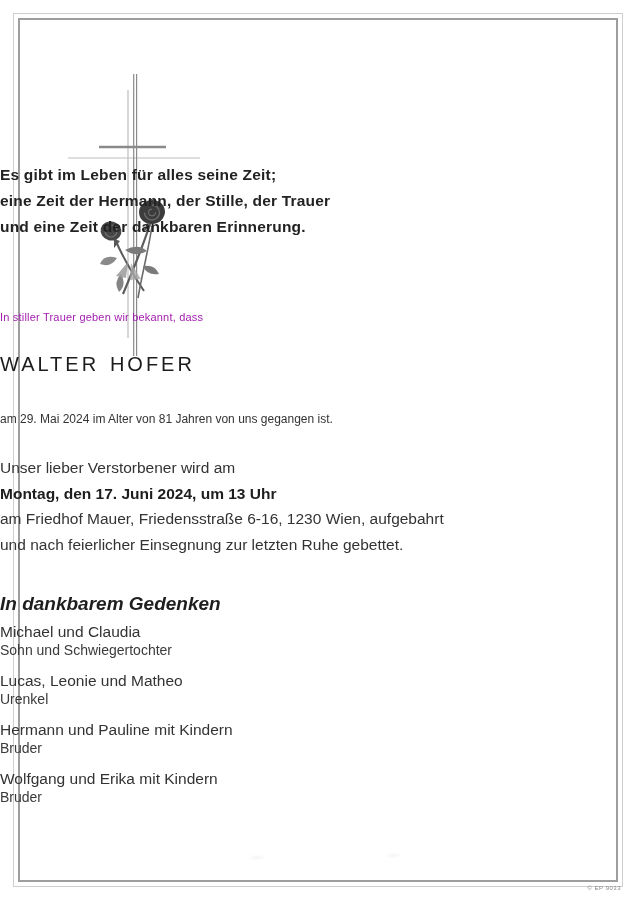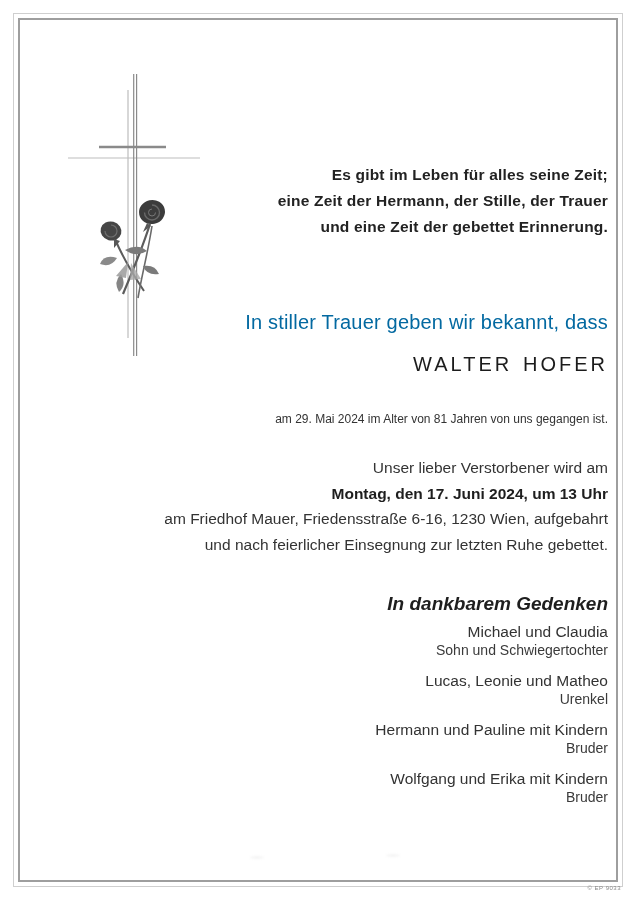--- a/index.html
+++ b/index.html
@@ -2,23 +2,23 @@
 <html><head>
 <meta charset="utf-8">
 <style>
   html,body{margin:0;padding:0;}
   body{
     width:636px;height:900px;position:relative;background:#ffffff;
     font-family:"Liberation Sans", sans-serif;color:#2e2e2e;overflow:hidden;
   }
   .frame-outer{position:absolute;inset:13px;border:1px solid #cfcfcf;pointer-events:none;}
   .frame-inner{position:absolute;inset:18px;border:2px solid #9e9e9e;pointer-events:none;}
-  .txt{position:absolute;left:8px;width:600px;text-align:right;}
+  .txt{position:absolute;left:0;width:600px;text-align:left;}
   .opening{top:162px;font-size:15.5px;font-weight:700;line-height:26px;color:#222;letter-spacing:.2px;}
-  .announcement{top:311px;font-size:20px;color:#0369a1;letter-spacing:.2px;}
+  .announcement{top:311px;font-size:11px;color:#a21caf;letter-spacing:.2px;}
   .deceased-name{top:346px;font-size:28px;font-weight:400;color:#1c1c1c;
     font-variant:small-caps;text-transform:lowercase;letter-spacing:3px;}
   .death-line{top:412px;font-size:12px;color:#333;}
   .service{top:455px;font-size:15.5px;line-height:25.5px;color:#333;}
   .service .bold{font-weight:700;color:#1e1e1e;}
   .remembrance{top:593px;font-size:19px;font-weight:700;color:#1e1e1e;font-style:italic;}
   .mourners{top:622px;}
   .mourner-group{margin-bottom:11px;}
   .mourner-names{font-size:15.5px;line-height:19px;color:#333;}
   .mourner-relation{font-size:14px;line-height:19px;color:#3a3a3a;}
@@ -61,21 +61,21 @@
   <ellipse cx="56" cy="171" rx="10.5" ry="9.5" fill="#464646" transform="rotate(15 56 171)"></ellipse>
   <path d="M56 165 a6 6 0 1 1 -6 6" stroke="#6f6f6f" stroke-width="1.2" fill="none"></path>
 
   <path d="M92 163 l -4 9 l 8 -6 Z" fill="#575757"></path>
   <path d="M59 179 l 0 9 l 6 -7 Z" fill="#575757"></path>
 </svg>
 
 <div class="txt opening">
   <div>Es gibt im Leben für alles seine Zeit;</div>
   <div>eine Zeit der Hermann, der Stille, der Trauer</div>
-  <div>und eine Zeit der gebettet Erinnerung.</div>
+  <div>und eine Zeit der dankbaren Erinnerung.</div>
 </div>
 
 <div class="txt announcement">In stiller Trauer geben wir bekannt, dass</div>
 
 <div class="txt deceased-name">Walter Hofer</div>
 
 <div class="txt death-line">am 29. Mai 2024 im Alter von 81 Jahren von uns gegangen ist.</div>
 
 <div class="txt service">
   <div>Unser lieber Verstorbener wird am</div>

